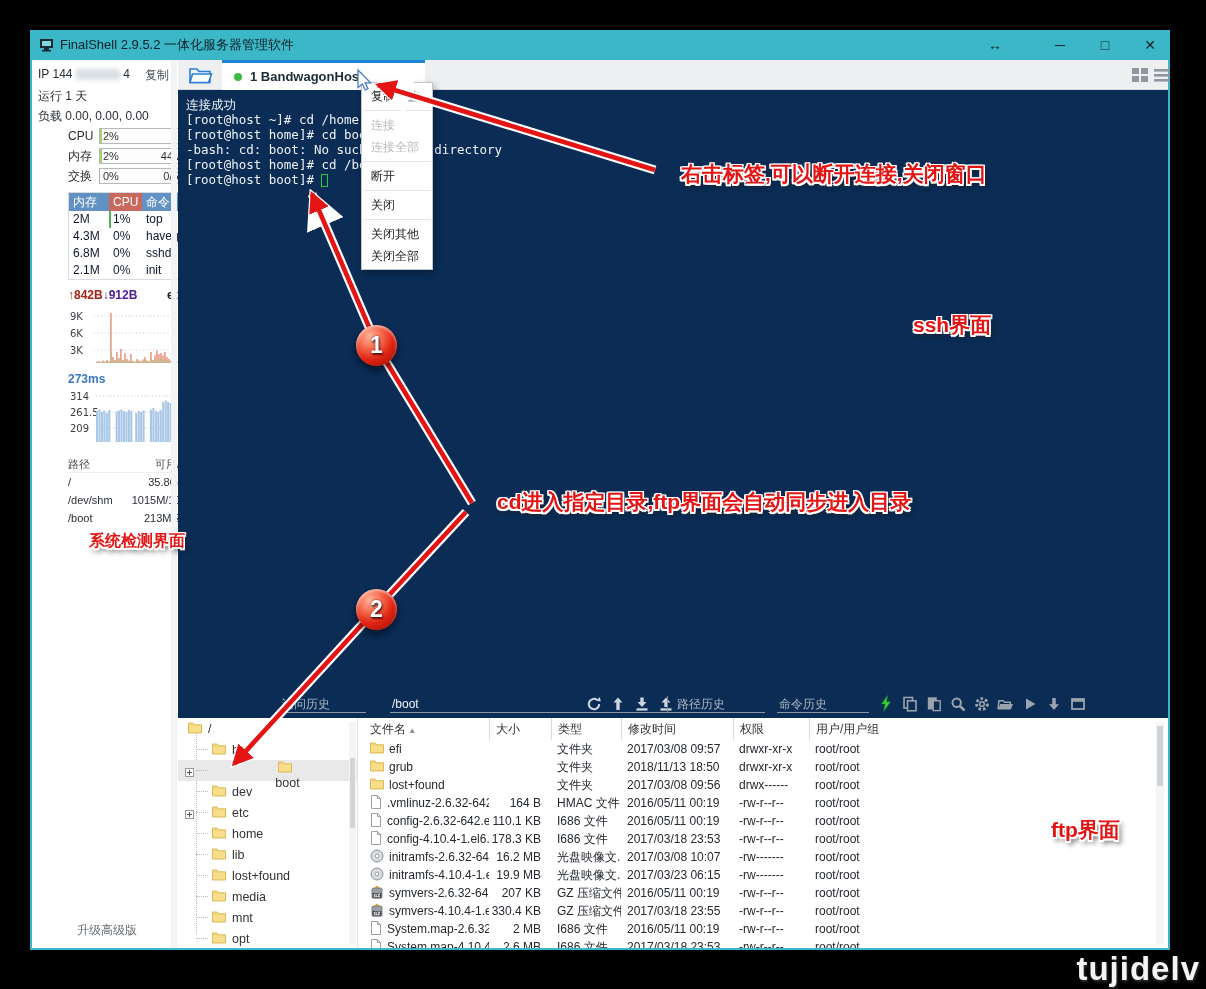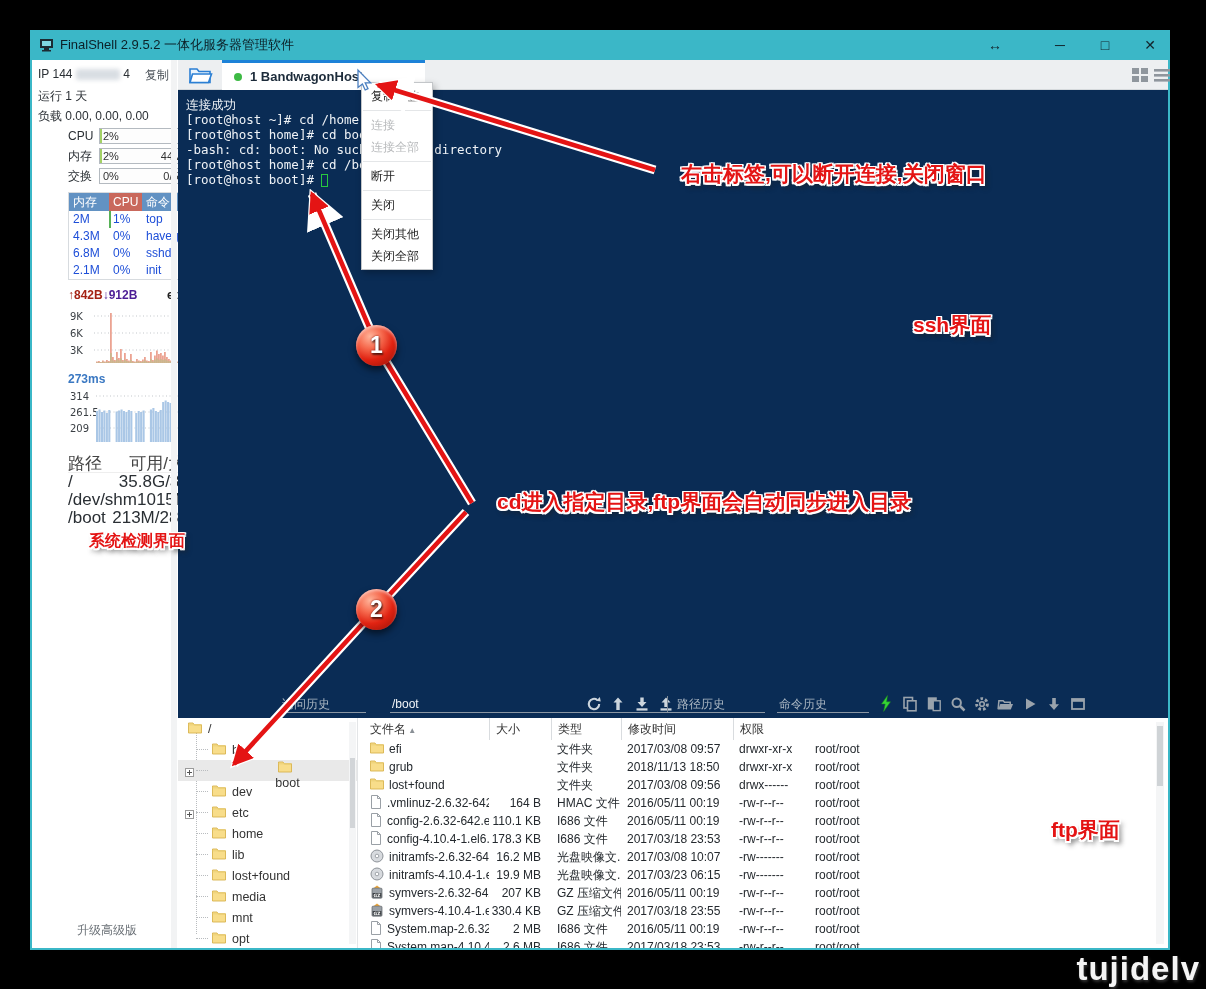--- a/index.html
+++ b/index.html
@@ -21,28 +21,28 @@
   .gauge .glabel { width:31px; font-size:12px; }
   .gauge .gbar { position:relative; flex:1; height:16px; border:1px solid #b4bac0; background:#fdfdfd;
                  font-size:11px; display:flex; align-items:center; padding:0 3px; color:#333; }
   .gauge .gfill { position:absolute; left:0; top:0; bottom:0; background:#8cc63f; opacity:.8; }
   .gauge .gpct { position:relative; }
   .gauge .gdetail { position:relative; margin-left:auto; }
   #ptable { left:36px; top:132px; width:134px; border:1px solid #d7dbdf; font-size:12px; }
   #ptable .hrow { display:flex; color:#fff; height:18px; line-height:18px; }
   #ptable .hc { padding-left:4px; background:#6292c3; }
   #ptable .hc.red { background:#c9685c; }
-  #ptable .prow { display:flex; height:17px; line-height:17px; background:#fff; color:#1d4ed8;justify-content:flex-end; }
+  #ptable .prow { display:flex; height:17px; line-height:17px; background:#fff; color:#0f172a;justify-content:flex-end; }
   #ptable .pc { padding-left:4px; overflow:hidden; white-space:nowrap; }
   #ptable .c1 { width:40px; } #ptable .c2 { width:33px; } #ptable .c3 { flex:1; }
   #ptable .cpubar { box-shadow: inset 2px 0 0 #57b257; }
   #netlabels { left:36px; top:228px; width:136px; display:flex; font-size:12px; font-weight:bold; }
   #netlabels .up { color:#a42315; } #netlabels .down { color:#4c1d95; }
   #netlabels .iface { margin-left:auto; color:#222; font-weight:bold; }
-  #disk { left:36px; top:395px; width:134px; font-size:17px; color:#2a2f34; }
+  #disk { left:36px; top:395px; width:134px; font-size:11px; color:#2a2f34; }
   #disk .drow { display:flex; height:18px; line-height:18px; }
   #disk .dh { color:#444; border-bottom:1px solid #eee; }
   #disk .dp { flex:1; } #disk .dv { text-align:right; }
   #sys-note { left:44px; top:531px; font-size:16px;margin-left:16px; }
   #upgrade { left:45px; top:862px; color:#6a7076; }
   #sb-scroll { left:139px; top:0; width:7px; height:888px; background:#f4f5f6; }
   
   #tabbar { left:178px; top:60px; width:990px; height:30px; background:#edeff1;
             border-bottom:1px solid #d5d9dc; }
   #folder-btn { position:absolute; left:10px; top:5px; width:26px; height:21px; }
@@ -606,20 +606,21 @@
 </div>
 <div class="abs" id="tree-scroll"></div>
 <div class="abs" id="tree-thumb"></div>
 <div class="abs" id="filepanel">
   <div class="fgrid" id="fheader">
       <div class="hcell">文件名<span class="sort"> ▲</span></div>
       <div class="hcell">大小</div>
       <div class="hcell">类型</div>
       <div class="hcell">修改时间</div>
       <div class="hcell">权限</div>
+      <div class="hcell">用户/用户组</div>
     </div>
   <div id="frows">
       <div class="fgrid frow">
         <div class="cell name">
           <span><svg width="14" height="13" viewBox="0 0 14 13">
               <path d="M0.5 2 L5 2 L6.3 3.8 L13.5 3.8 L13.5 12 L0.5 12 Z" fill="#f8dd8a" stroke="#d8b34e" stroke-width="0.9"></path>
               <path d="M0.5 3.8 L13.5 3.8" stroke="#e9cd72" stroke-width="0.8"></path>
             </svg></span>
           <span class="fn">efi</span>
         </div>

